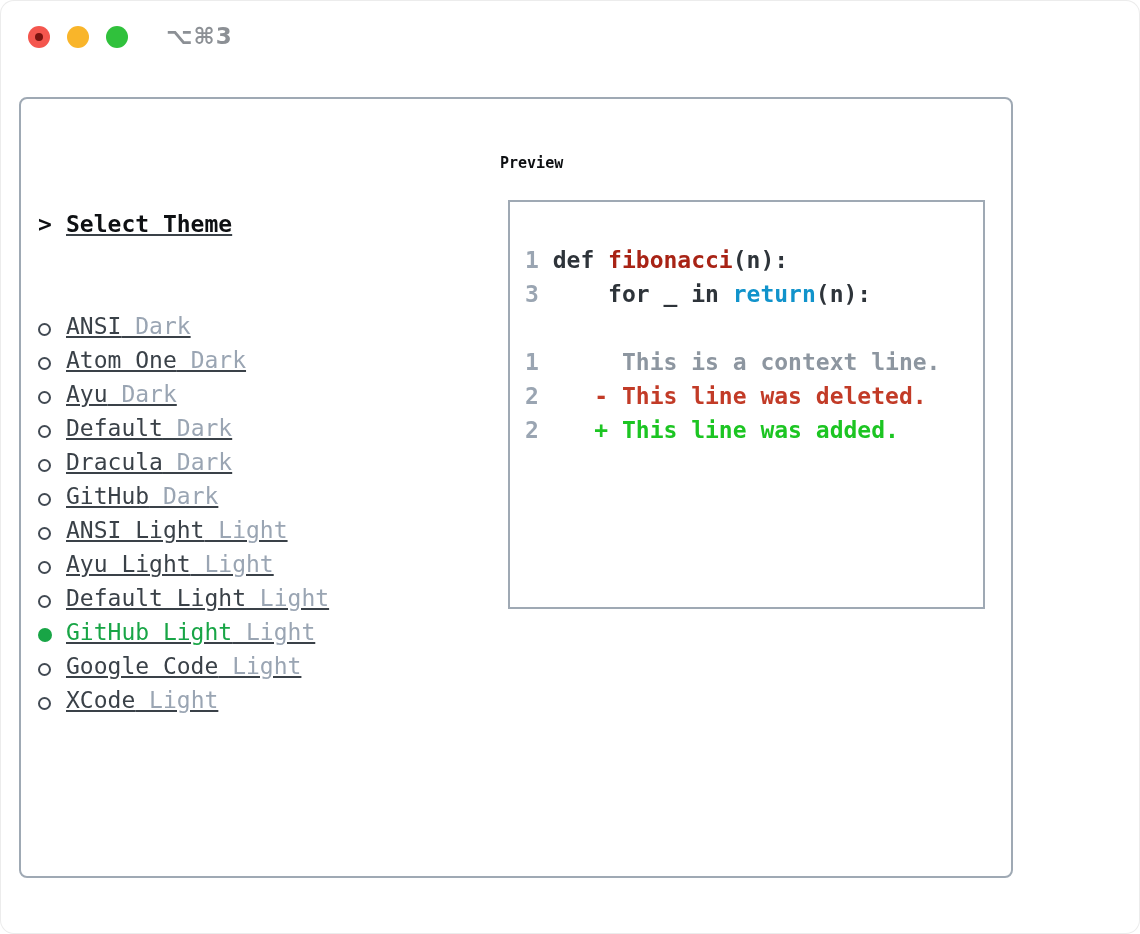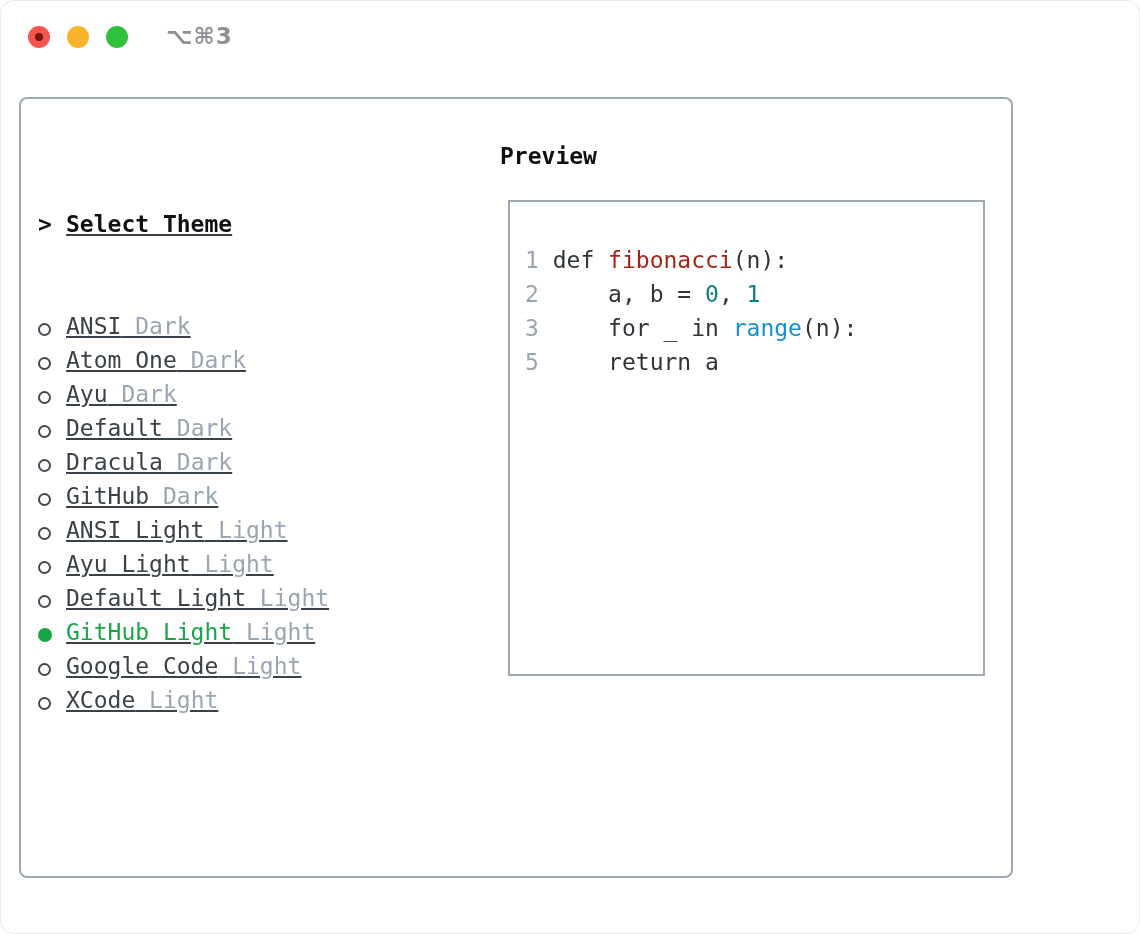--- a/index.html
+++ b/index.html
@@ -27,24 +27,24 @@
   .marker{display:inline-block;width:28px;}
   .hdr{font-weight:700;color:var(--header-text);}
   .applyhdr{color:var(--header-text);}
   .dot{display:inline-block;width:13px;height:13px;border:2px solid var(--radio-ring);
        border-radius:50%;box-sizing:border-box;transform:translateY(2px);}
   .dot.filled{width:14px;height:14px;border:none;background:var(--selected-green);}
   .name{color:var(--item-text);}
   .name.selected{color:var(--selected-green);margin-top:29px;}
   .variant{color:var(--variant-text);}
   
-  .ptitle{position:absolute;left:479px;top:40px;font-size:23px;line-height:34px;
+  .ptitle{position:absolute;left:479px;top:47px;font-size:15px;line-height:34px;
           font-weight:700;color:var(--header-text);}
-  .pbox{position:absolute;left:487px;top:101px;width:477px;height:476px;
-        border:2px solid var(--panel-border);box-sizing:border-box;background:#ffffff;}
+  .pbox{position:absolute;left:487px;top:101px;width:477px;height:409px;
+        border:2px solid var(--panel-border);box-sizing:border-box;background:#ffffff;font-weight:bold;}
   .codepane{padding:41px 0 0 15px;font-size:23px;line-height:34px;}
   .cl{white-space:pre;height:34px;}
   .ln{color:var(--linenum);}
   .seg-code{color:var(--code-text);}
   .seg-func{color:var(--func-red);}
   .seg-num{color:var(--number-teal);}
   .seg-builtin{color:var(--builtin-blue);}
   .seg-context{color:var(--context-gray);}
   .seg-deleted{color:var(--deleted-red);}
   .seg-added{color:var(--added-green);}
@@ -74,22 +74,25 @@
       
       
     </div>
 
     <div class="ptitle">Preview</div>
 
     <div class="pbox">
       <div class="codepane">
         <div>
             <div class="cl"><span class="ln">1 </span><span class="seg-code">def </span><span class="seg-func">fibonacci</span><span class="seg-code">(n):</span></div>
-            <div class="cl"><span class="ln">2 </span><span class="seg-code">    a, b = </span><span class="seg-num">0</span><span class="seg-code">, </span><span class="seg-num">1</span></div>
-            <div class="cl"><span class="ln">3 </span><span class="seg-code">    for _ in </span><span class="seg-builtin">range</span><span class="seg-code">(n):</span></div>
-            <div class="cl"><span class="ln">5 </span><span class="seg-code">    return a</span></div>
+            <div class="cl"><span class="ln">3 </span><span class="seg-code">    for _ in </span><span class="seg-builtin">return</span><span class="seg-code">(n):</span></div>
           </div>
         <div class="cl"> </div>
+        <div>
+            <div class="cl"><span class="ln">1 </span><span class="seg-context">     This is a context line.</span></div>
+            <div class="cl"><span class="ln">2 </span><span class="seg-deleted">   - This line was deleted.</span></div>
+            <div class="cl"><span class="ln">2 </span><span class="seg-added">   + This line was added.</span></div>
+          </div>
       </div>
     </div>
 
   </div>
 </div>
 
 </body></html>

